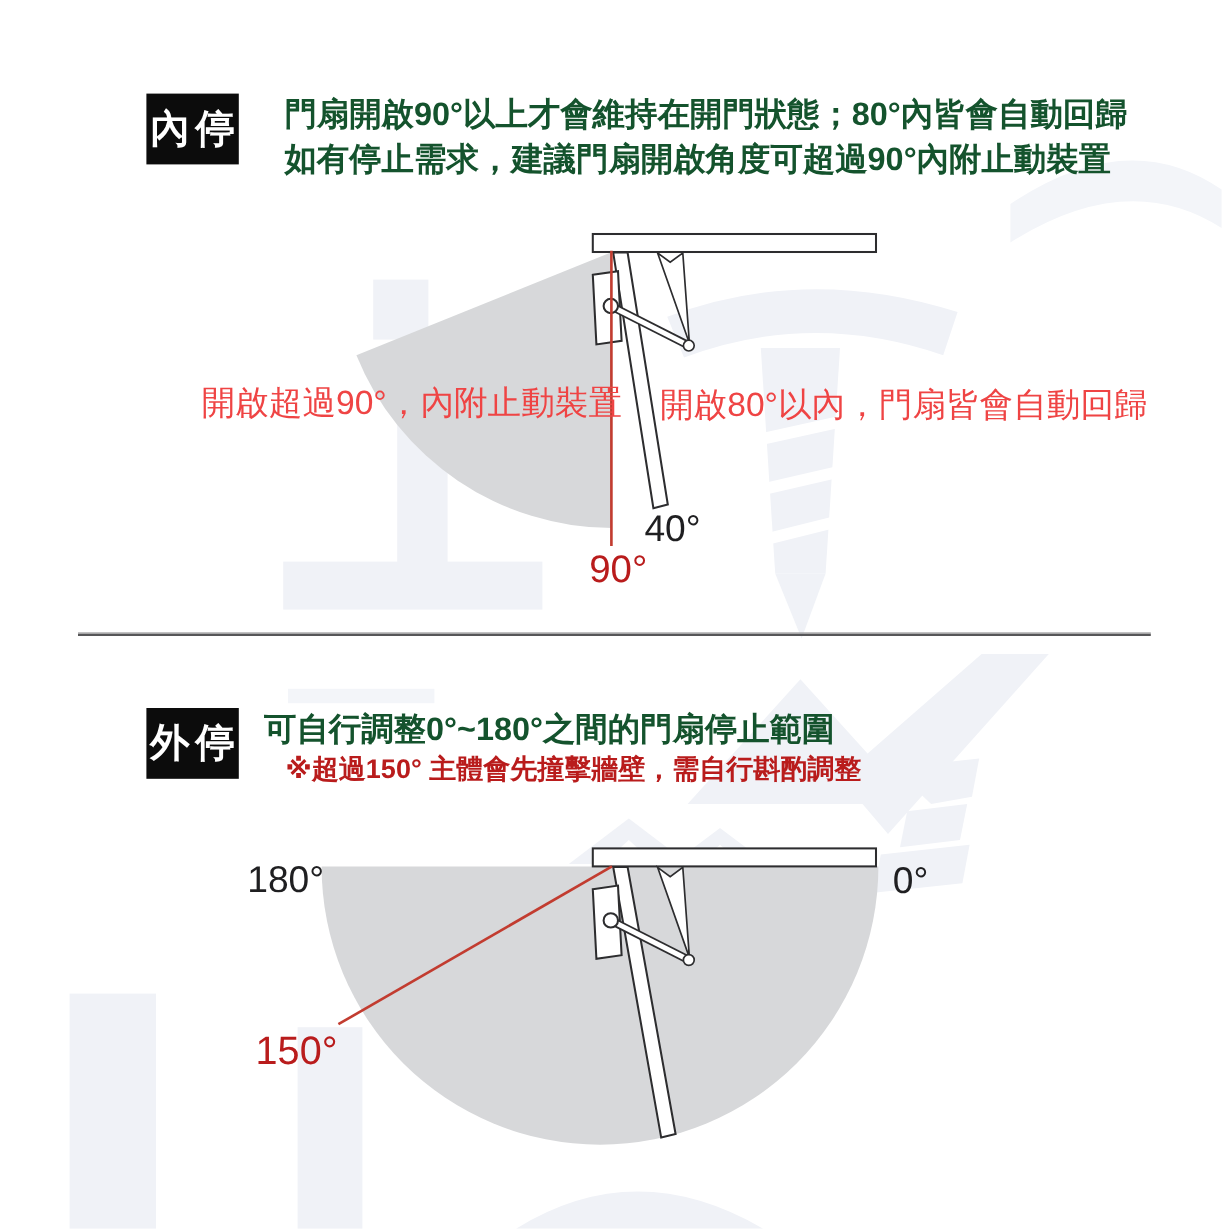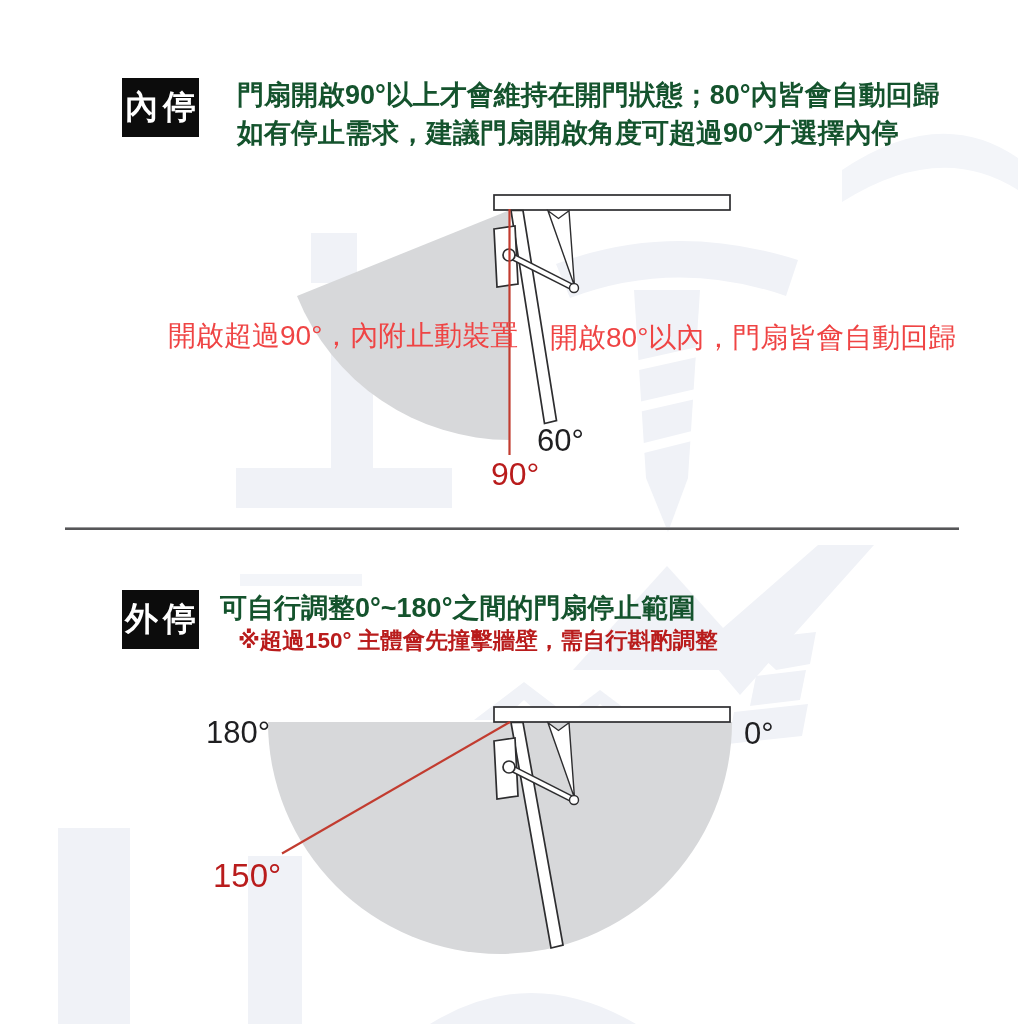--- a/index.html
+++ b/index.html
@@ -86,30 +86,30 @@
   </g>
   <line x1="510" y1="722" x2="282" y2="853.5" stroke="#c23c30" stroke-width="2.2"></line>
 </svg>
 
 <div class="tagbox" style="left:122px;top:78px;">
   <span>內停</span>
 </div>
 
 <div class="txt title" style="left:237px;top:77px;">
   <div>門扇開啟90°以上才會維持在開門狀態；80°內皆會自動回歸</div>
-  <div>如有停止需求，建議門扇開啟角度可超過90°才選擇內停</div>
+  <div>如有停止需求，建議門扇開啟角度可超過90°內附止動裝置</div>
 </div>
 
 <div class="txt midlabel center" style="left:168px;top:318px;width:332px;">
   <div>開啟超過90°，內附止動裝置</div>
 </div>
 
 <div class="txt midlabel" style="left:550px;top:320px;">開啟80°以內，門扇皆會自動回歸</div>
 
-<div class="txt angle" style="left:537px;top:423px;">60°</div>
+<div class="txt angle" style="left:537px;top:423px;">40°</div>
 
 <div class="txt angle red" style="left:491px;top:456px;font-size:32px;">90°</div>
 
 <div class="divider" style="left:65px;top:528px;width:894px;"></div>
 
 <div class="tagbox" style="left:122px;top:590px;">
   <span>外停</span>
 </div>
 
 <div class="txt title" style="left:220px;top:590px;">可自行調整0°~180°之間的門扇停止範圍</div>

